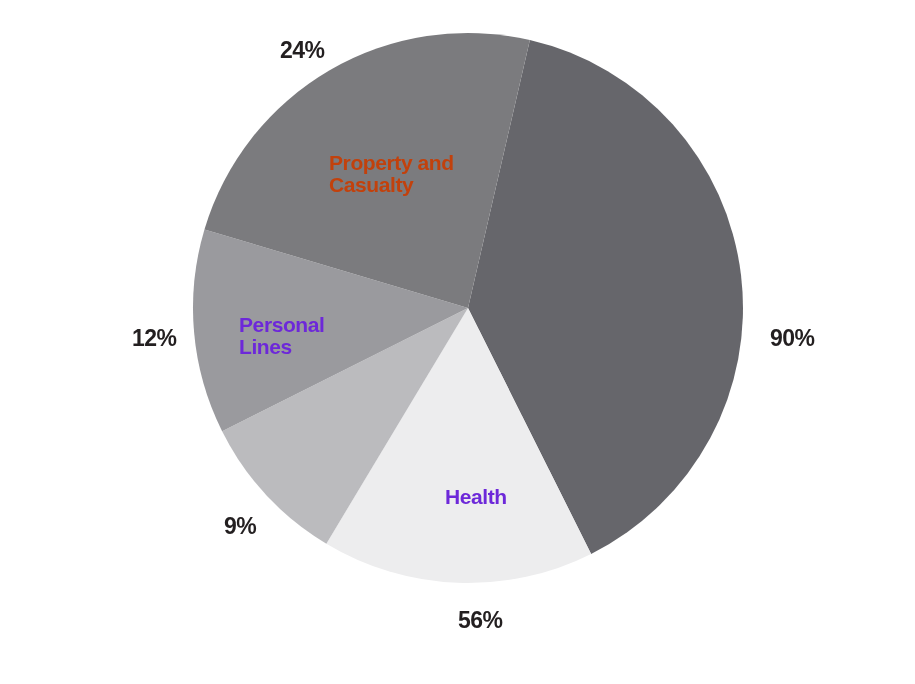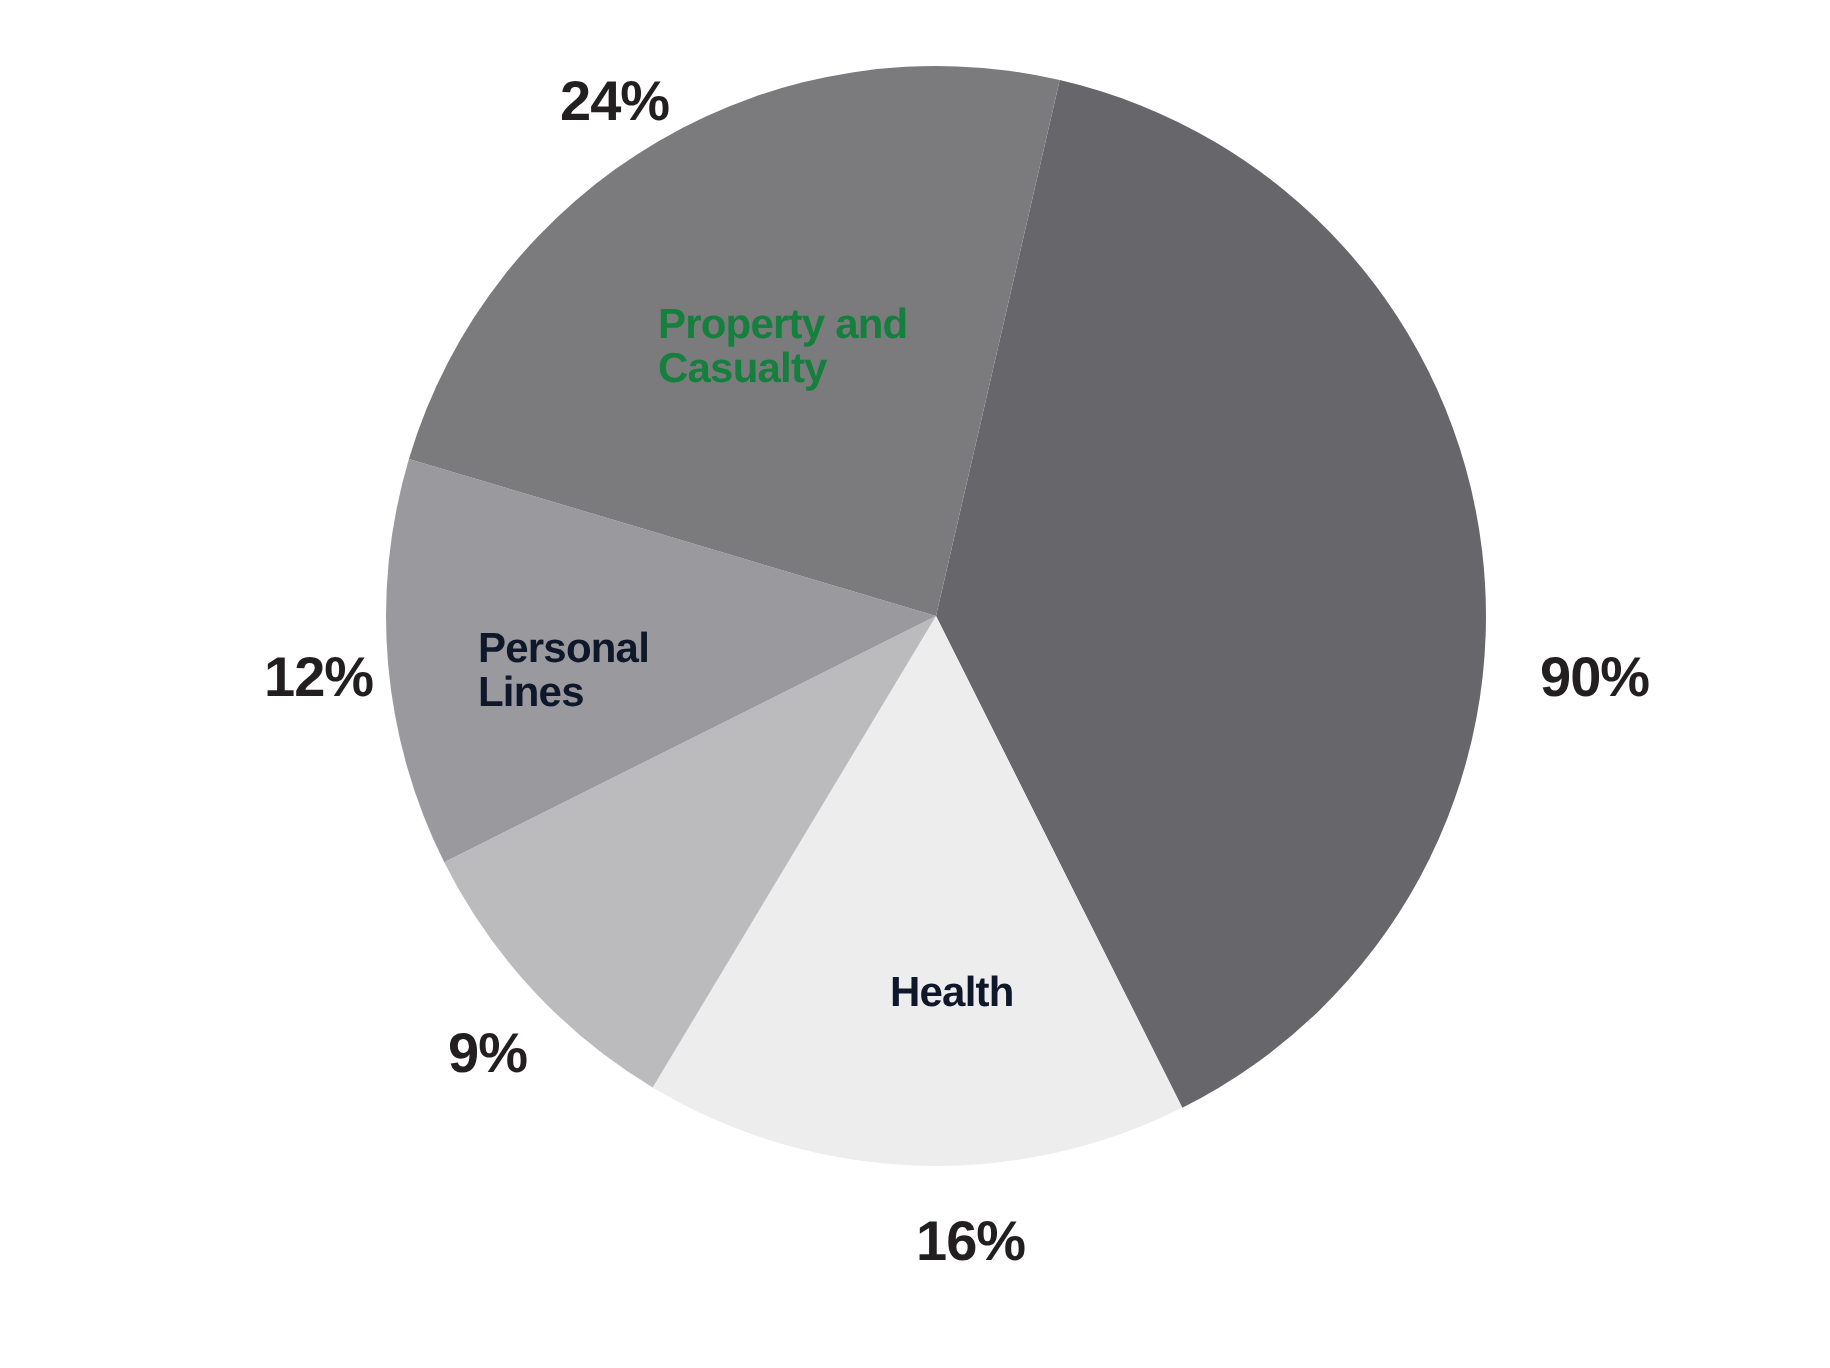--- a/index.html
+++ b/index.html
@@ -20,29 +20,29 @@
     left: 0;
     top: 0;
   }
   .slice-label {
     position: absolute;
     font-weight: bold;
     font-size: 21px;
     line-height: 22px;
     letter-spacing: -0.4px;
     white-space: pre-line;
-    color: #0f172a;
+    color: #6d28d9;
   }
   .slice-label.light {
-    color: #15803d;
+    color: #c2410c;
   }
   .pct-label {
     position: absolute;
     font-weight: bold;
-    font-size: 28px;
+    font-size: 23px;
     line-height: 29px;
     letter-spacing: -0.5px;
     color: #231f20;
     white-space: nowrap;
   }
   
   .lbl-property  { left: 329px; top: 152px; }
   .lbl-workers   { left: 547px; top: 281px; }
   .lbl-personal  { left: 239px; top: 314px; }
   .lbl-accident  { left: 259px; top: 430px; }
@@ -71,20 +71,20 @@
 
 
   <div class="slice-label lbl-personal">Personal
 Lines</div>
 
   <div class="slice-label light lbl-property">Property and
 Casualty</div>
 
   <div class="pct-label pct-39">90%</div>
 
-  <div class="pct-label pct-16">16%</div>
+  <div class="pct-label pct-16">56%</div>
 
   <div class="pct-label pct-9">9%</div>
 
   <div class="pct-label pct-12">12%</div>
 
   <div class="pct-label pct-24">24%</div>
 </div>
 
 </body></html>

